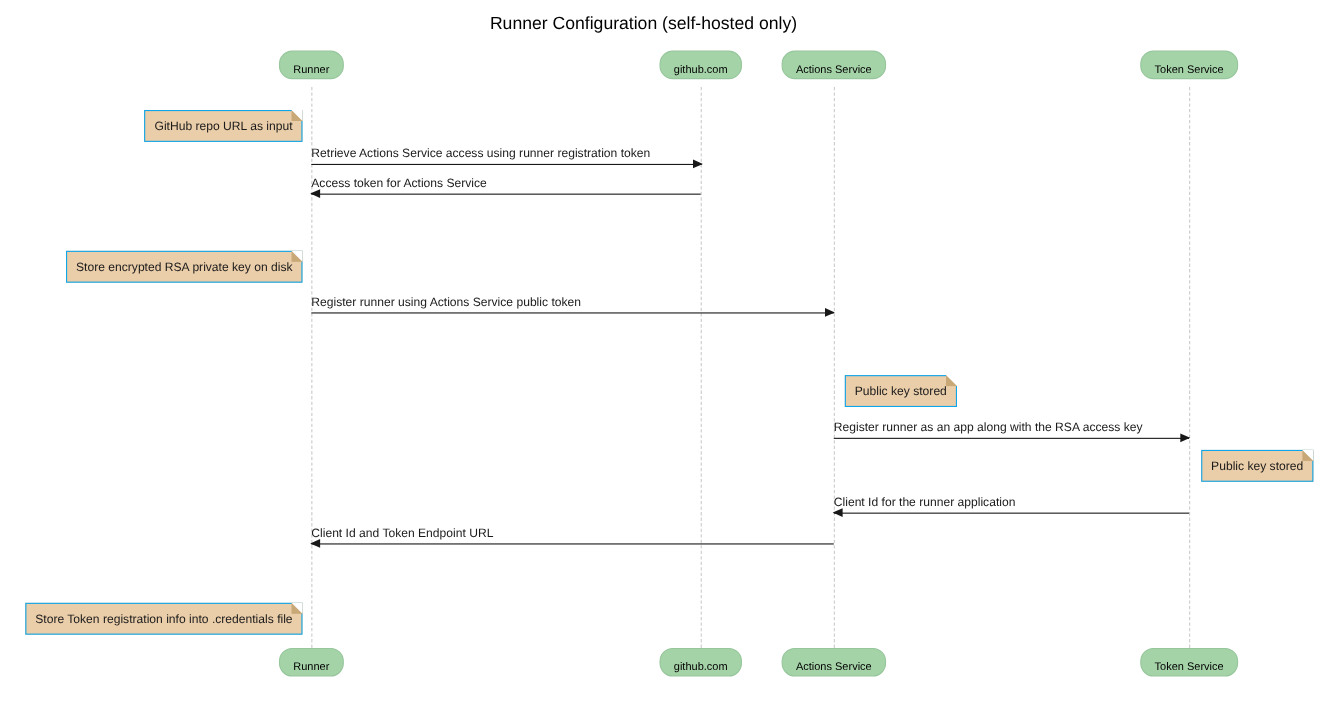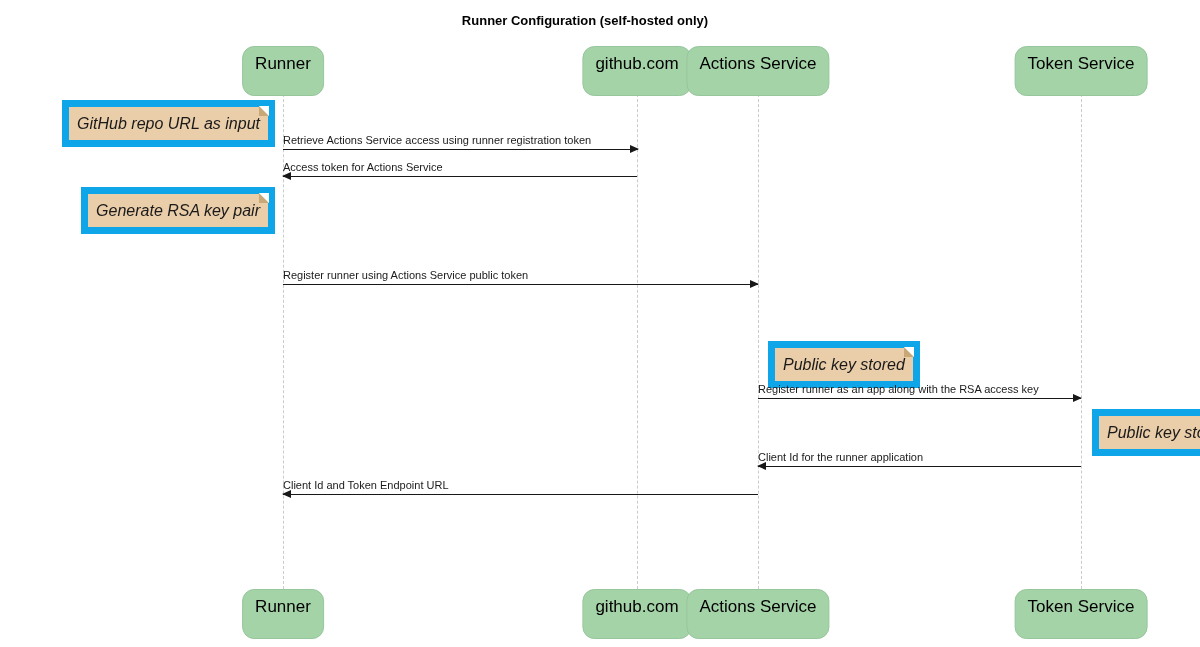--- a/index.html
+++ b/index.html
@@ -8,57 +8,56 @@
     width: 1200px;
     height: 647px;
     background: #ffffff;
     font-family: "Liberation Sans", sans-serif;
     overflow: hidden;
   }
   .title {
     position: absolute;
     top: 13px; left: 0; width: 1170px;
     text-align: center;
-    font-size: 13px;
-    font-weight: bold;
+    font-size: 16px;
+    font-weight: normal;
     color: #000000;
     white-space: nowrap;
   }
   .lifeline {
     position: absolute;
     top: 79px;
     height: 510px;
     width: 0;
     border-left: 1px dashed #CBCBCB;
   }
   .participant {
     position: absolute;
     transform: translateX(-50%);
-    height: 50px;
+    height: 26px;
     line-height: 33px;
     padding: 0 12px;
     background: #A5D3A8;
     border: 1px solid #96C69B;
     border-radius: 12px;
-    font-size: 17px;
+    font-size: 10px;
     color: #000000;
     white-space: nowrap;
     box-sizing: border-box;
     text-align: center;
   }
   .note {
     position: absolute;
     background: #EACDA9;
-    border: 7px solid #0ea5e9;
-    font-size: 16px;
+    border: 1px solid #0ea5e9;
+    font-size: 11px;
     color: #1A1A1A;
     padding: 8px 8px 7px 8px;
     white-space: nowrap;
     box-sizing: border-box;
-    font-style: italic;
   }
   .note::before {
     content: "";
     position: absolute;
     top: -1px; right: -1px;
     width: 0; height: 0;
     border-style: solid;
     border-width: 0 10px 10px 0;
     border-color: #C9A878 #FFFFFF;
   }
@@ -109,23 +108,24 @@
   <div class="participant" style="left:637px; top:46px">github.com</div>
   <div class="participant" style="left:758px; top:46px">Actions Service</div>
   <div class="participant" style="left:1081px; top:46px">Token Service</div>
 
   <div class="participant" style="left:283px; top:589px">Runner</div>
   <div class="participant" style="left:637px; top:589px">github.com</div>
   <div class="participant" style="left:758px; top:589px">Actions Service</div>
   <div class="participant" style="left:1081px; top:589px">Token Service</div>
 
   <div class="note" style="right:925px; top:100px">GitHub repo URL as input</div>
-  <div class="note" style="right:925px; top:187px">Generate RSA key pair</div>
+  <div class="note" style="right:925px; top:228px">Store encrypted RSA private key on disk</div>
   <div class="note" style="left:768px; top:341px">Public key stored</div>
   <div class="note" style="left:1092px; top:409px">Public key stored</div>
+  <div class="note" style="right:925px; top:548px">Store Token registration info into .credentials file</div>
 
   <div class="msg" style="left:283px; top:149px; width:355px">
     <span class="msg-label">Retrieve Actions Service access using runner registration token</span>
     <span class="msg-line"></span>
     <span class="arrow-r"></span>
   </div>
 
   <div class="msg" style="left:283px; top:176px; width:354px">
     <span class="msg-label">Access token for Actions Service</span>
     <span class="msg-line"></span>

